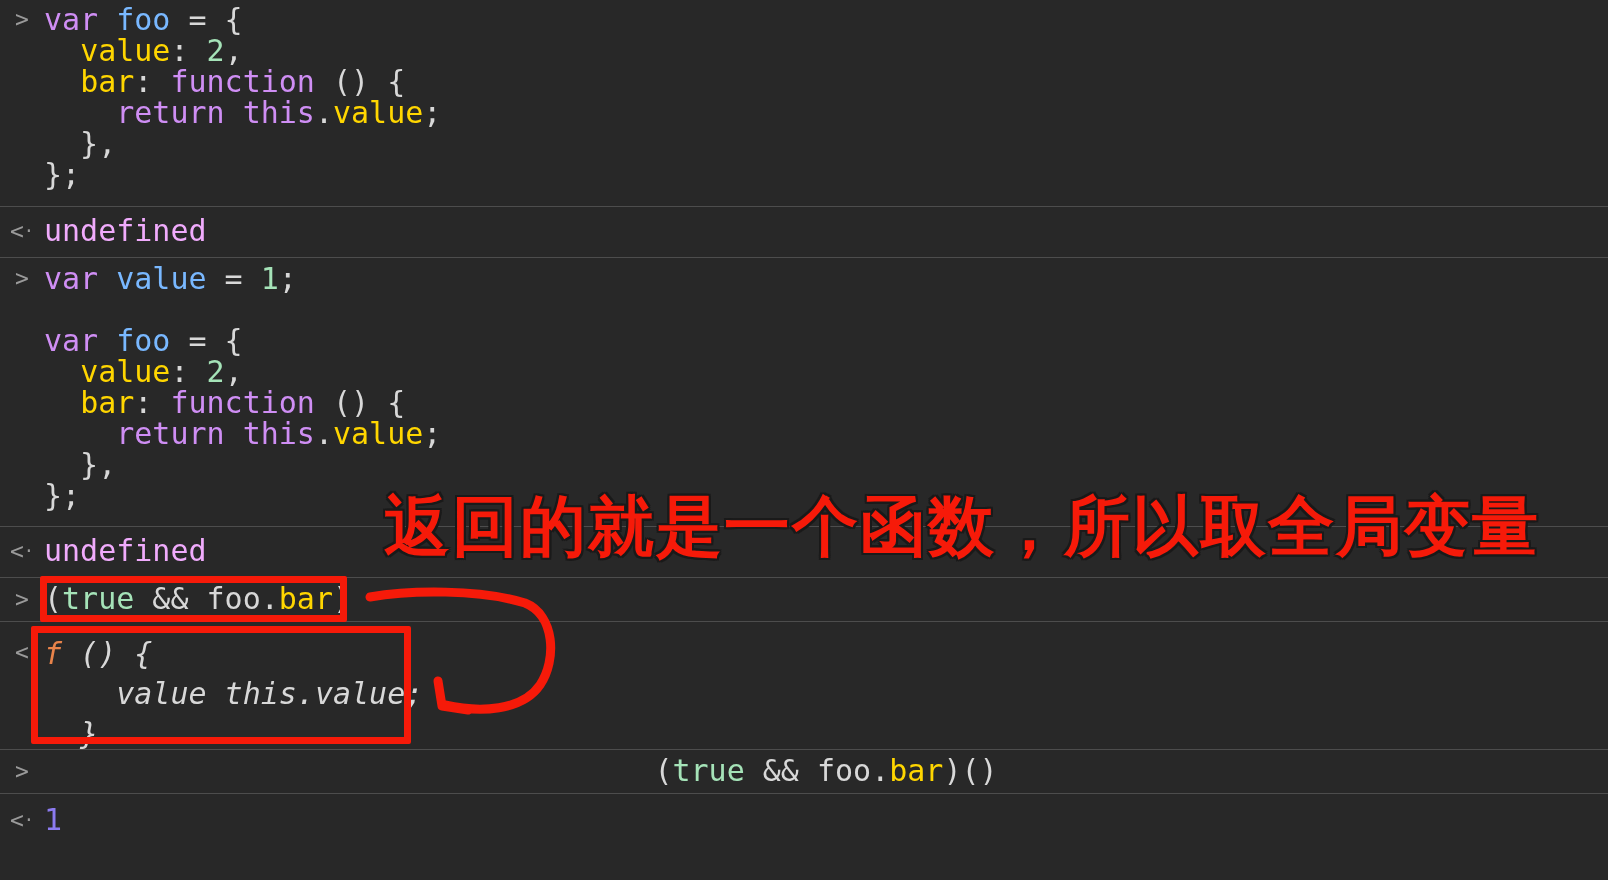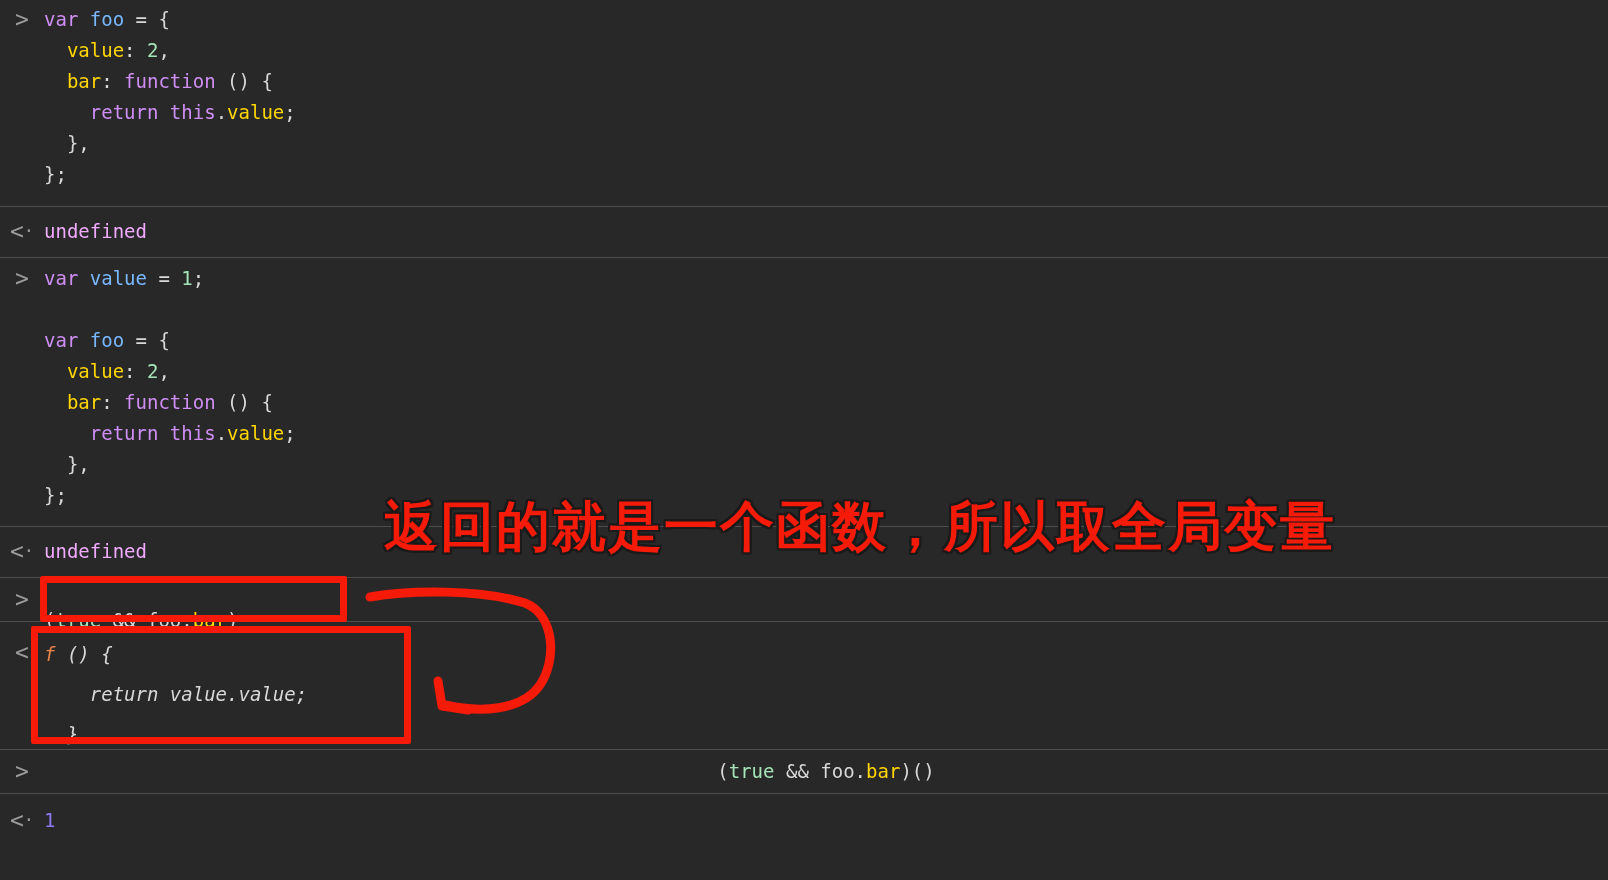--- a/index.html
+++ b/index.html
@@ -45,21 +45,21 @@
     line-height:31px;
     color:#9a9a9a;
     user-select:none;
   }
   .gutter .dot {
     font-size:17px;
     vertical-align:2px;
   }
   .code {
     flex:1 1 auto;
-    font-size:19px;
+    font-size:30px;
     line-height:31px;
     white-space:pre;
     color:#d8d8d8;
     letter-spacing:0px;
   }
 
   
   .kw       { color:#cf8ef4; }        
   .prop     { color:#79b8ff; }        
   .key      { color:#ffd600; }        
@@ -129,27 +129,27 @@
 <span class="punc">};</span></div>
   </div>
 
   <div class="row bordered-top bordered-bottom" style="top:526px; height:52px;">
     <div class="gutter" style="line-height:50px;"><span>&lt;</span><span class="dot">·</span></div>
     <div class="code" style="line-height:50px;"><span class="dim">undefined</span></div>
   </div>
 
   <div class="row bordered-bottom" style="top:578px; height:44px;">
     <div class="gutter" style="line-height:42px;">&gt;</div>
-    <div class="code" style="line-height:42px;margin-top:21px;"><span class="punc">(</span><span class="num">true</span><span class="punc"> &amp;&amp; </span><span class="plain">foo</span><span class="punc">.</span><span class="key">bar</span><span class="punc">)</span></div>
+    <div class="code" style="line-height:42px;"><span class="punc">(</span><span class="num">true</span><span class="punc"> &amp;&amp; </span><span class="plain">foo</span><span class="punc">.</span><span class="key">bar</span><span class="punc">)</span></div>
   </div>
 
   <div class="row bordered-bottom" style="top:630px; height:120px;">
     <div class="gutter" style="line-height:44px;">&lt;</div>
     <div class="code" style="line-height:40px; padding-top:4px;"><span class="fglyph">f</span><span class="fnresult"> () {</span>
-<span class="fnresult">    return value.value;</span>
+<span class="fnresult">    value this.value;</span>
 <span class="fnresult">  }</span></div>
   </div>
 
   <div class="row bordered-bottom" style="top:750px; height:44px;">
     <div class="gutter" style="line-height:42px;">&gt;</div>
     <div class="code" style="line-height:42px;text-align:center;"><span class="punc">(</span><span class="num">true</span><span class="punc"> &amp;&amp; </span><span class="plain">foo</span><span class="punc">.</span><span class="key">bar</span><span class="punc">)()</span></div>
   </div>
 
   <div class="row" style="top:800px; height:46px;">
     <div class="gutter" style="line-height:40px;"><span>&lt;</span><span class="dot">·</span></div>
@@ -162,16 +162,16 @@
 
     <div class="annot-box" style="left:31px; top:626px; width:380px; height:118px;"></div>
 
     <svg style="position:absolute; left:350px; top:575px;" width="230" height="150" viewBox="0 0 230 150">
       <path d="M 20 22 C 60 15, 130 14, 175 28
                C 205 40, 207 85, 190 110
                C 172 136, 130 138, 95 130" fill="none" stroke="#f61a09" stroke-width="9" stroke-linecap="round" stroke-linejoin="round"></path>
       <path d="M 88 106 L 92 131 L 118 135" fill="none" stroke="#f61a09" stroke-width="9" stroke-linecap="round" stroke-linejoin="round"></path>
     </svg>
 
-    <div class="annot-text" style="left:384px; top:495px; font-size:54px; line-height:64px;">返回的就是一个函数，所以取全局变量</div>
+    <div class="annot-text" style="left:384px; top:495px; font-size:66px; line-height:64px;">返回的就是一个函数，所以取全局变量</div>
   </div>
 
 </div>
 
 </body></html>

